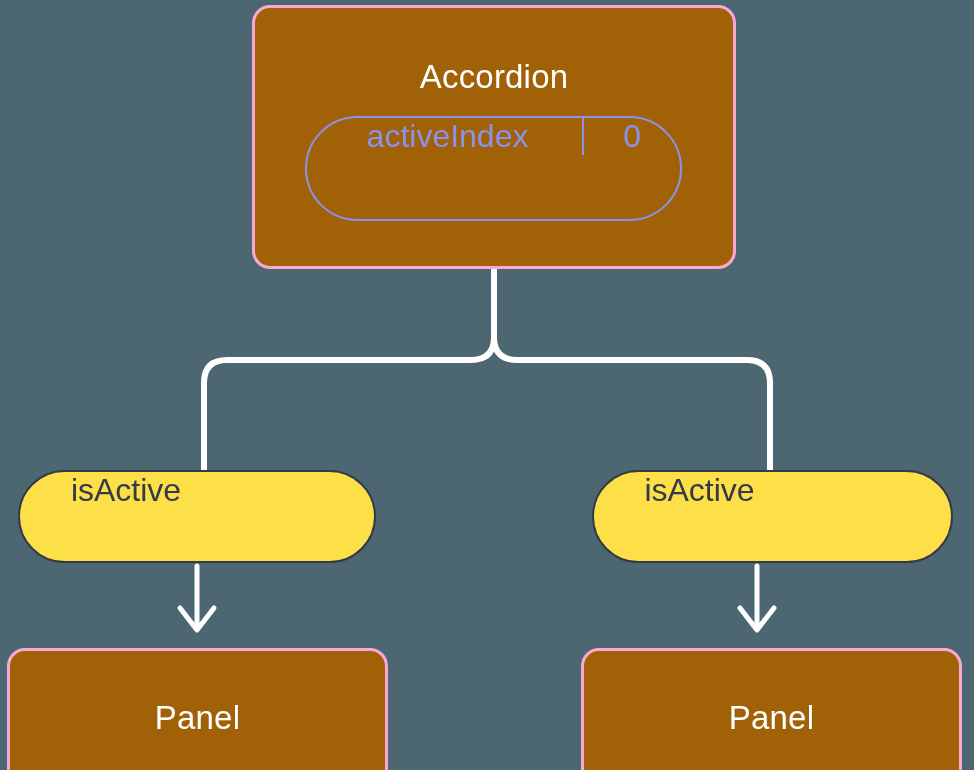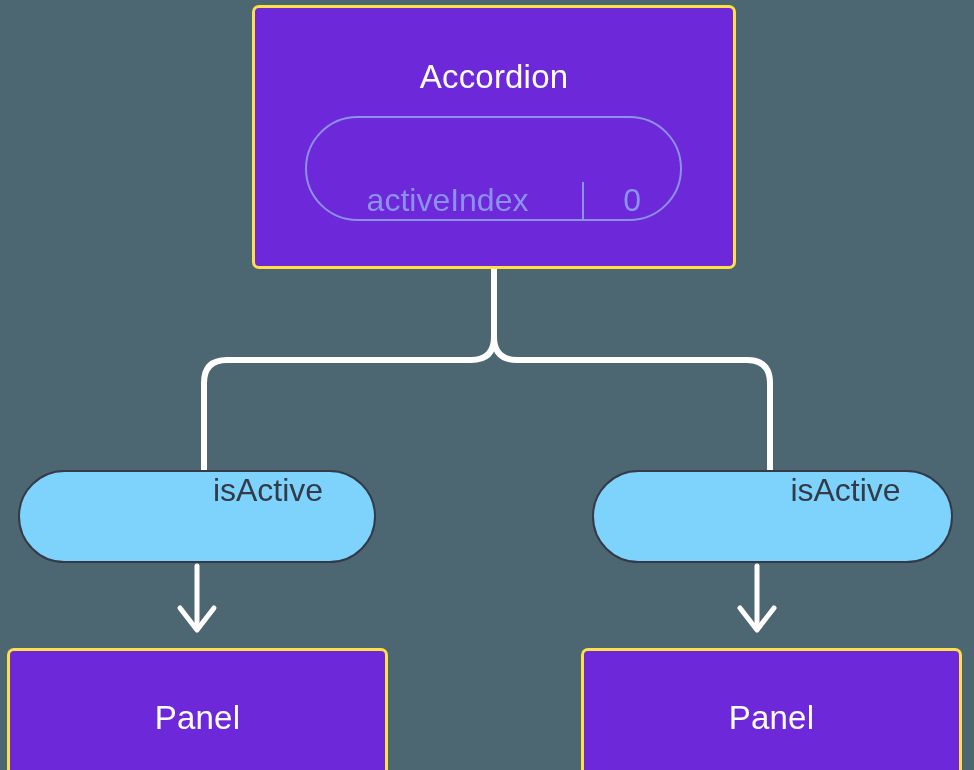--- a/index.html
+++ b/index.html
@@ -18,23 +18,23 @@
   #wires {
     position: absolute;
     left: 0; top: 0;
     width: 974px; height: 770px;
     pointer-events: none;
   }
 
   
   .node-box {
     position: absolute;
-    background: #6d28d9;
-    border: 3px solid #fde047;
-    border-radius: 7px;
+    background: #a16207;
+    border: 3px solid #f9a8d4;
+    border-radius: 18px;
     box-sizing: border-box;
   }
   .node-title {
     position: absolute;
     left: 0;
     width: 100%;
     text-align: center;
     color: #ffffff;
     font-size: 33px;
     font-weight: 400;
@@ -48,21 +48,21 @@
     top: 5px;
     width: 484px;
     height: 264px;
   }
   #accordion-title { top: 50px; }
 
   
   .pill {
     position: absolute;
     display: flex;
-    align-items: flex-end;
+    align-items: flex-start;
     box-sizing: border-box;
     border-radius: 999px;
     overflow: hidden;
   }
   .pill .pill-key,
   .pill .pill-val {
     display: flex;
     align-items: center;
     justify-content: center;
     box-sizing: border-box;
@@ -87,21 +87,21 @@
     left: 305px;
     top: 116px;
     width: 377px;
     height: 105px;
   }
   #state-pill .pill-key { width: 278px; padding-left: 6px; }
   #state-pill .pill-val { width: 99px; }
 
   
   .pill-filled {
-    background: #7dd3fc;
+    background: #fde047;
     border: 2.5px solid #343a48;
     flex-direction: column;
   }
   .pill-filled .pill-key,
   .pill-filled .pill-val {
     color: #343a48;
     font-size: 32px;
   }
   .pill-filled .pill-val {
     border-left: 2.5px solid #343a48;

